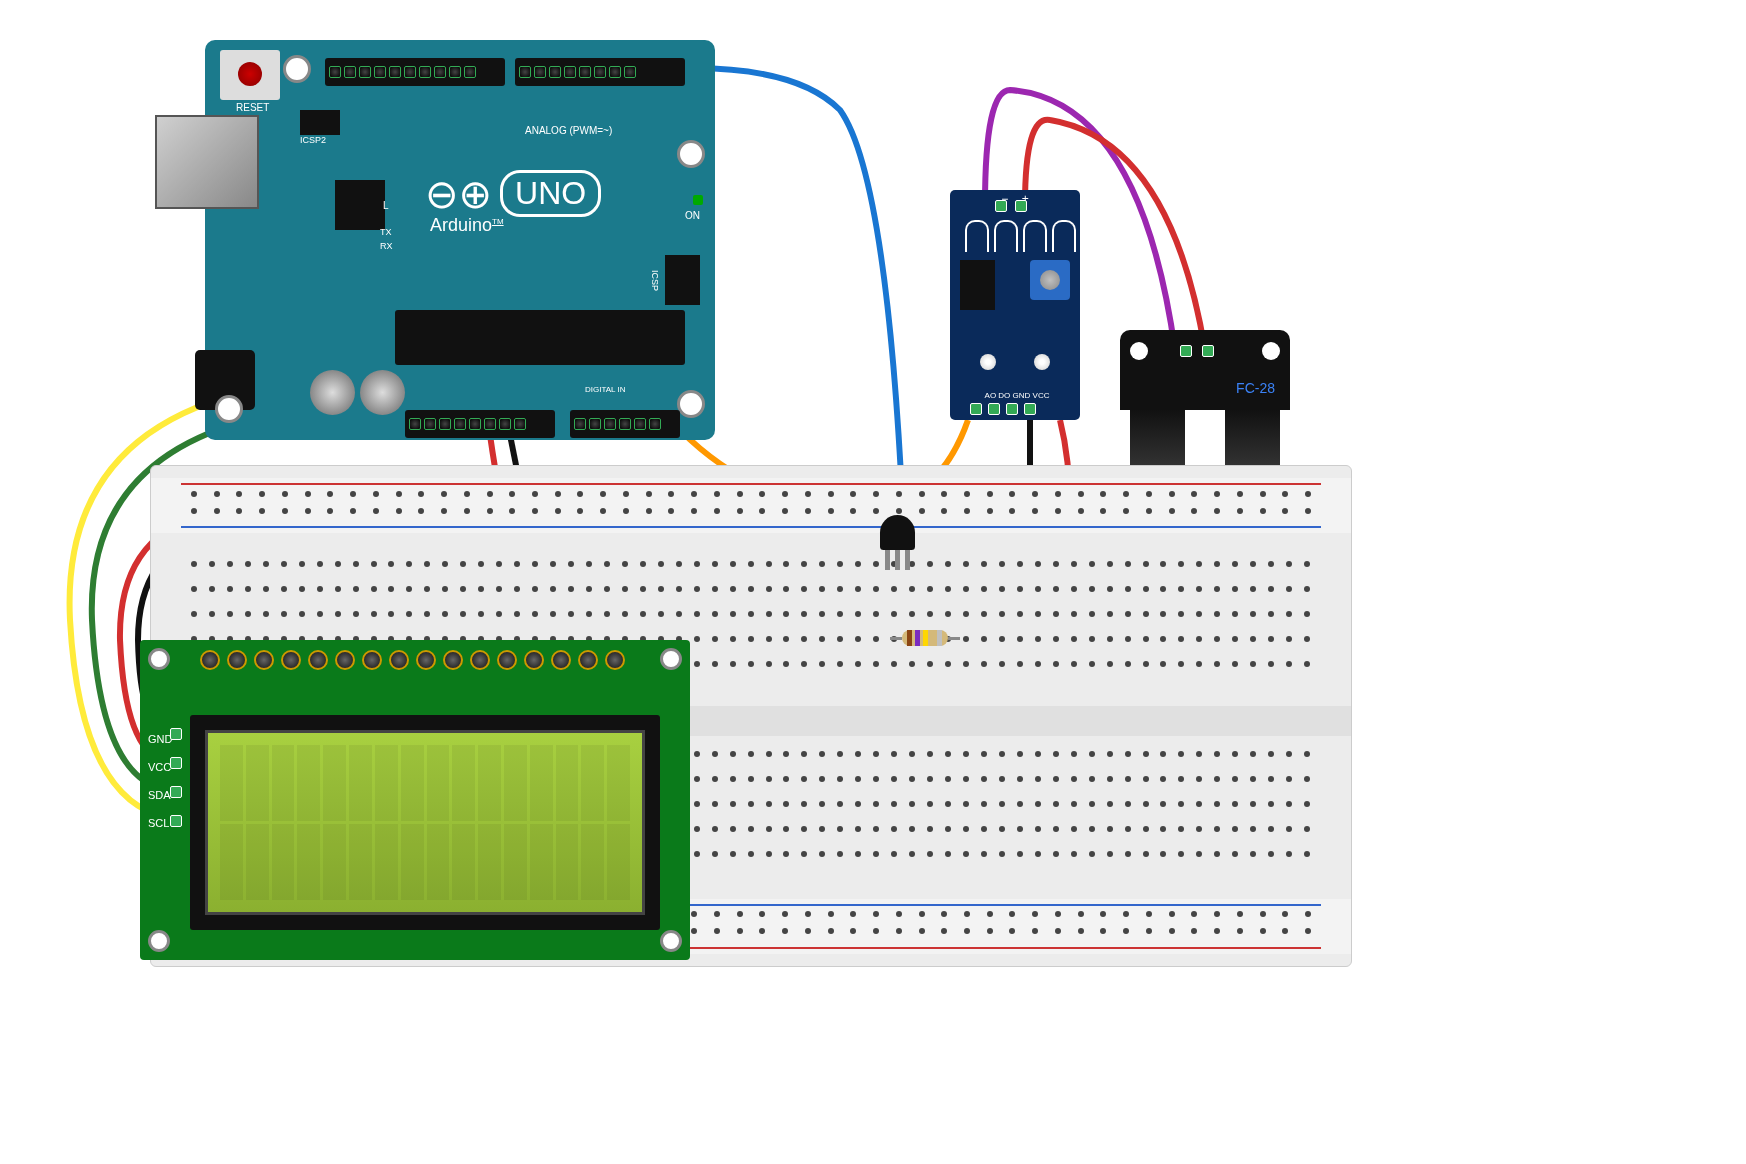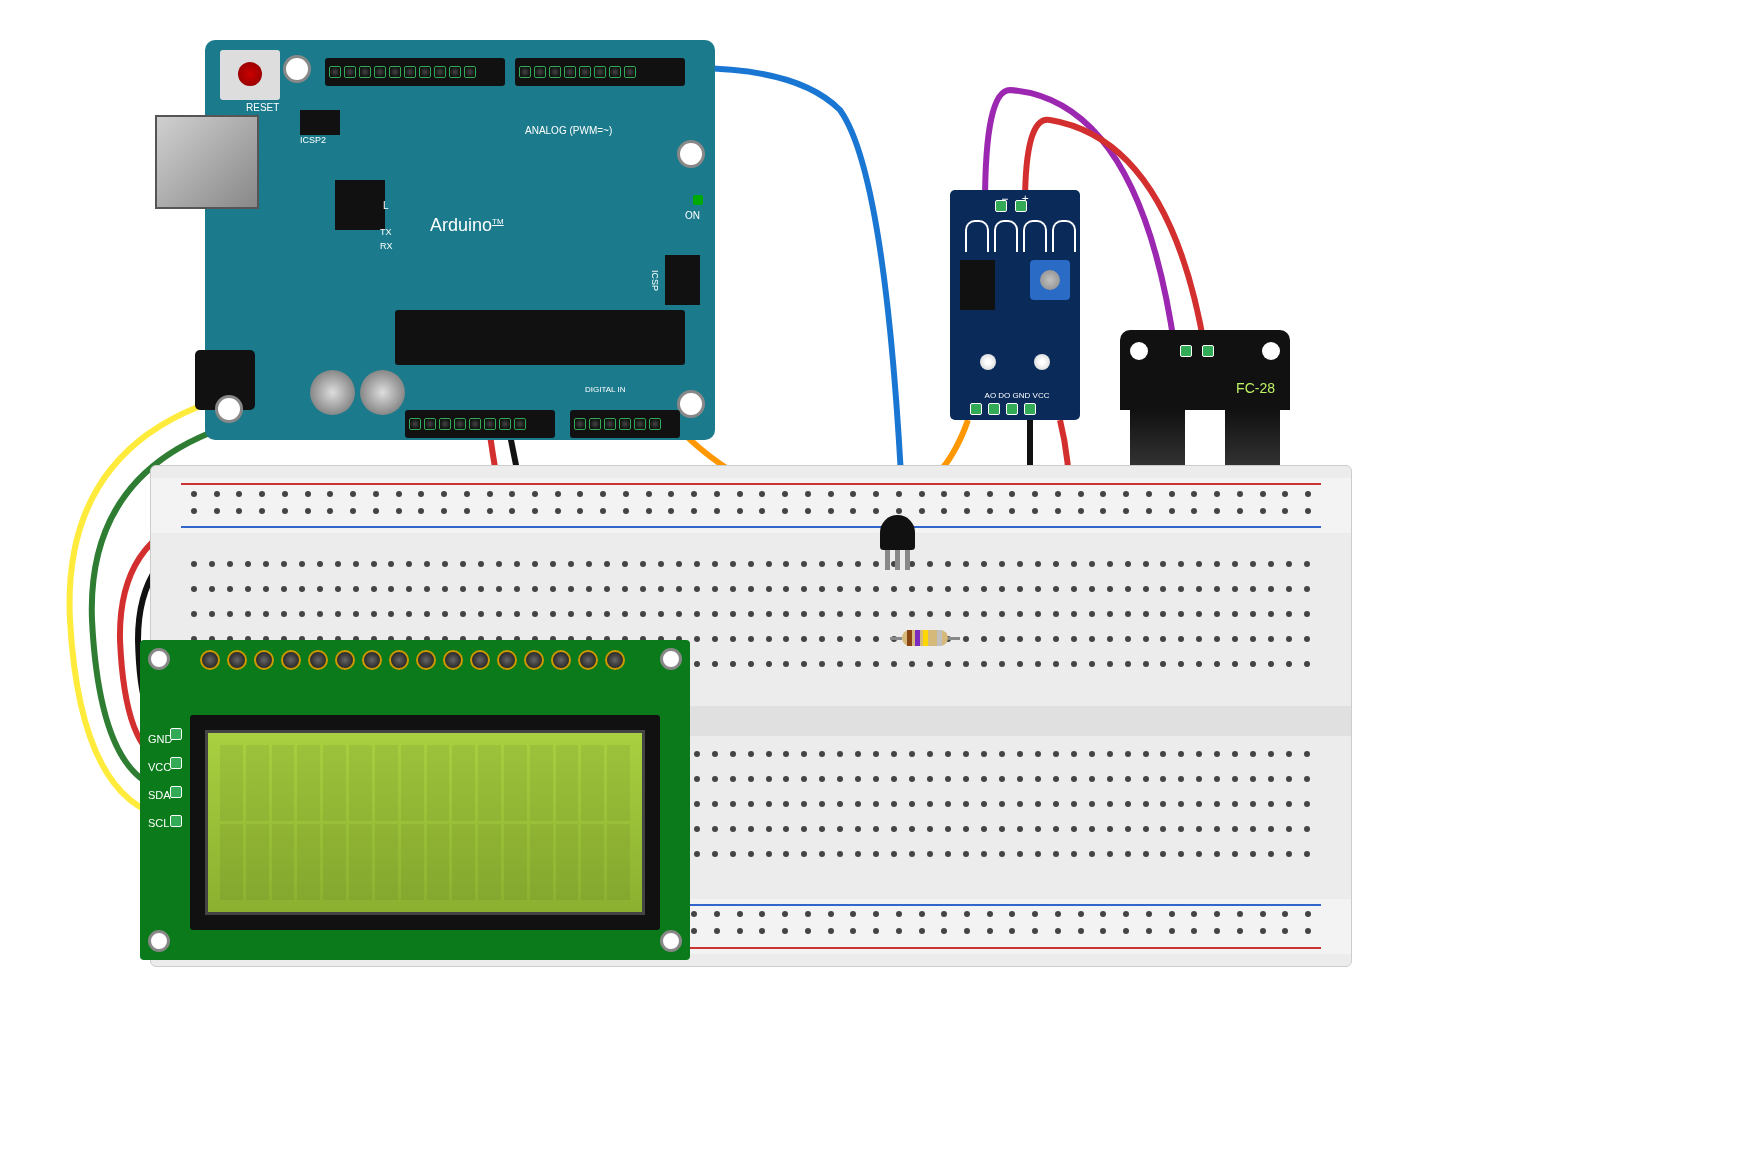--- a/index.html
+++ b/index.html
@@ -57,21 +57,21 @@
     position: absolute;
     left: 18px;
     top: 12px;
     width: 24px;
     height: 24px;
     background: radial-gradient(circle, #c00, #800);
     border-radius: 50%;
   }
   .arduino-reset-label {
     position: absolute;
-    left: 23px;
+    left: 13px;
     top: 62px;
     font-size: 10px;
     color: #fff;
     padding-left: 18px;
   }
   .arduino-logo {
     position: absolute;
     left: 220px;
     top: 130px;
     color: #fff;
@@ -403,21 +403,21 @@
     width: 170px;
     height: 80px;
     background: #111;
     border-radius: 10px 10px 0 0;
     position: relative;
   }
   .fc28-label {
     position: absolute;
     right: 15px;
     top: 50px;
-    color: #bef264;
+    color: #3b82f6;
     font-size: 14px;
   }
   .fc28-prong {
     position: absolute;
     top: 80px;
     width: 55px;
     height: 380px;
     background: linear-gradient(to bottom, #111 0%, #555 30%, #555 100%);
   }
   .fc28-prong-left {
@@ -631,20 +631,23 @@
     <div class="arduino-power"></div>
     <div class="arduino-reset"></div>
     <div class="arduino-reset-label">RESET</div>
     <div class="arduino-hole ah1"></div>
     <div class="arduino-hole ah2"></div>
     <div class="arduino-hole ah3"></div>
     <div class="arduino-hole ah4"></div>
     <div class="arduino-icsp2-block"></div>
     <div class="arduino-icsp2">ICSP2</div>
     <div class="arduino-chip"></div>
+    <div class="arduino-logo">
+      <span class="arduino-infinity">⊖⊕</span><span class="arduino-uno">UNO</span>
+    </div>
     <div class="arduino-name">
       <span>Arduino</span><span class="arduino-tm">TM</span>
     </div>
     <div class="arduino-l-label">L</div>
     <div class="arduino-txrx">
       <div>TX</div>
       <div>RX</div>
     </div>
     <div class="arduino-onled"></div>
     <div class="arduino-on">ON</div>

